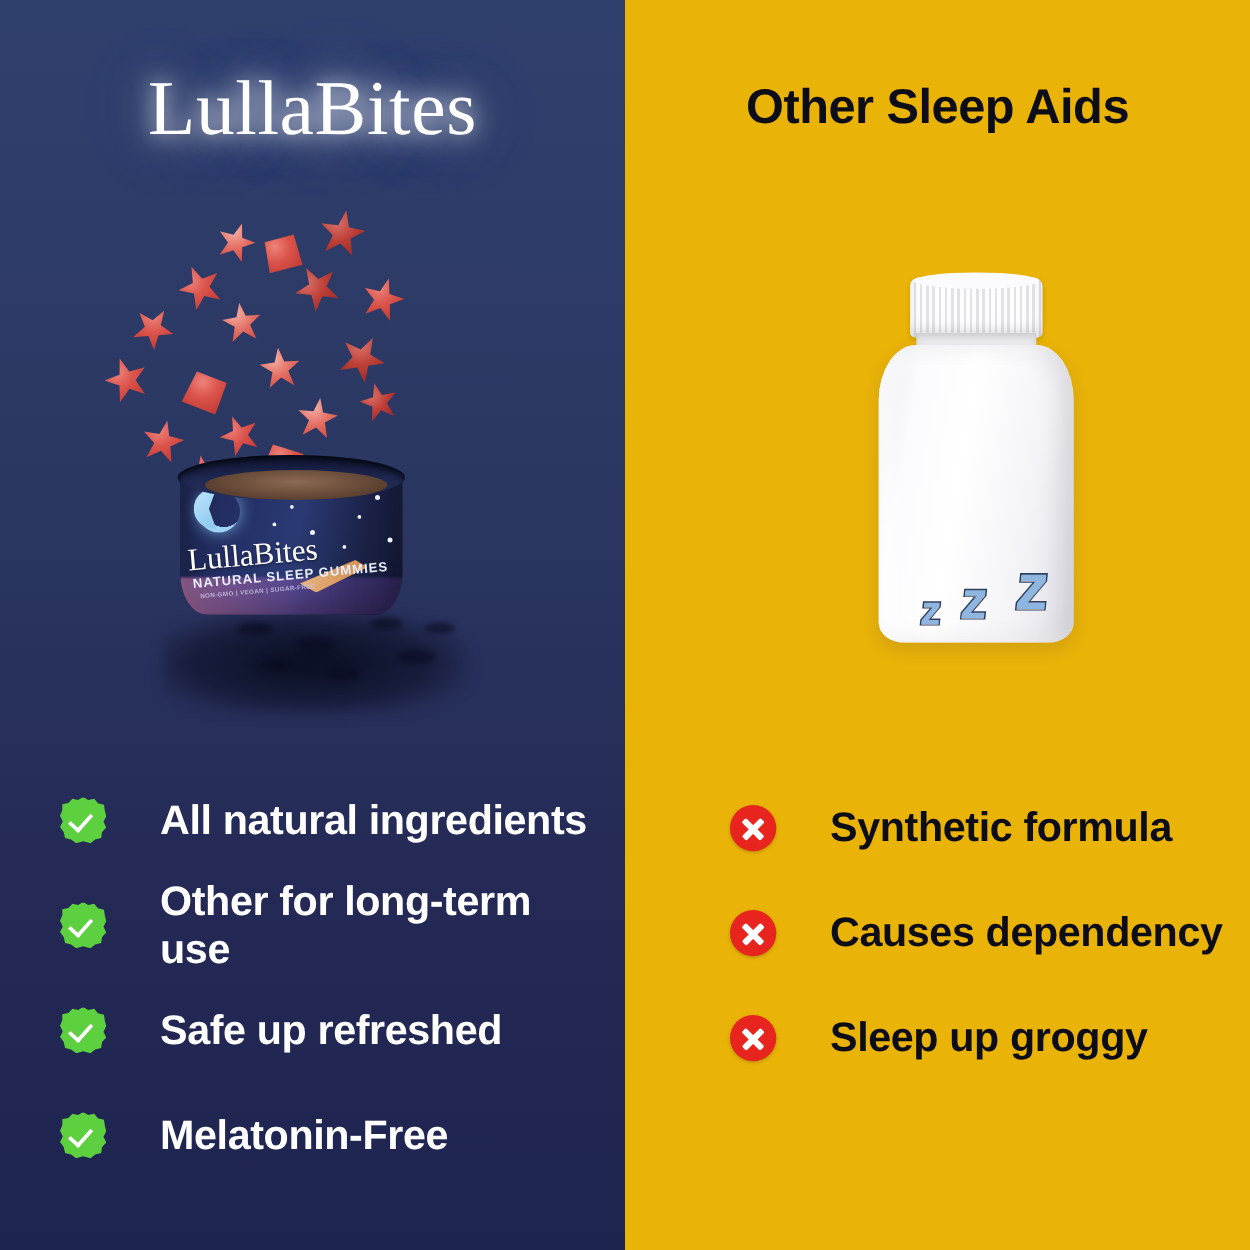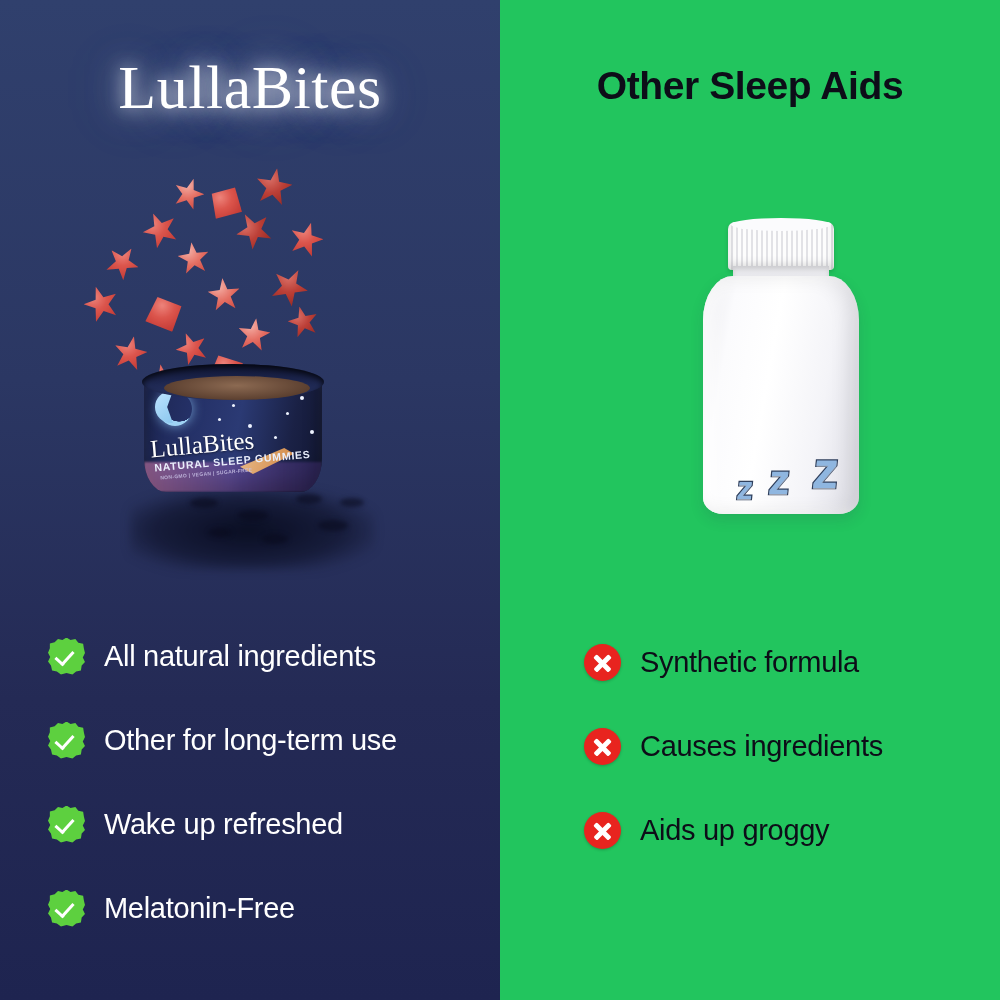--- a/index.html
+++ b/index.html
@@ -7,21 +7,21 @@
   body {
     font-family:"Liberation Sans", sans-serif;
     overflow:hidden;
     background:#fff;
   }
   .canvas { position:relative; width:1000px; height:1000px; display:flex; }
 
   
   .panel { position:relative; height:1000px; overflow:hidden; }
   .panel-left  { width:500px; background:linear-gradient(180deg,#30406d 0%,#2b3763 38%,#242a55 70%,#1e2450 100%); }
-  .panel-right { width:500px; background:#22c55e; }
+  .panel-right { width:500px; background:#eab308; }
 
   
   .brand-title {
     position:absolute; top:52px; left:0; width:100%;
     text-align:center;
     font-family:"Liberation Serif", serif;
     font-size:62px; font-weight:400; letter-spacing:.5px;
     color:#ffffff;
     text-shadow:0 0 18px rgba(255,255,255,.85),0 0 34px rgba(220,230,255,.55),0 0 60px rgba(180,200,255,.35);
   }
@@ -171,21 +171,21 @@
     transform:rotate(42deg);
   }
   .badge-x { width:100%; height:100%; border-radius:50%; background:#e8241f; box-shadow:0 1px 3px rgba(0,0,0,.22); }
   .badge-x:before,.badge-x:after{
     content:""; position:absolute; left:8px; top:17px;
     width:21px; height:4.6px; background:#fff; border-radius:1.5px;
   }
   .badge-x:before{ transform:rotate(45deg); }
   .badge-x:after { transform:rotate(-45deg); }
 
-  .row-text { font-size:29px; font-weight:400; letter-spacing:-.3px; }
+  .row-text { font-size:33px; font-weight:700; letter-spacing:-.3px;margin-left:24px; }
   .list-left  .row-text { color:#ffffff; }
   .list-right .row-text { color:#0d0d18; }
 </style>
 </head>
 <body>
 
 <div class="canvas">
 
   <div class="panel panel-left">
 
@@ -254,21 +254,21 @@
       <div class="row">
         <div class="badge">
             <div class="badge-check"></div>
           </div>
         <div class="row-text">Other for long-term use</div>
       </div>
       <div class="row">
         <div class="badge">
             <div class="badge-check"></div>
           </div>
-        <div class="row-text">Wake up refreshed</div>
+        <div class="row-text">Safe up refreshed</div>
       </div>
       <div class="row">
         <div class="badge">
             <div class="badge-check"></div>
           </div>
         <div class="row-text">Melatonin-Free</div>
       </div>
     </div>
   </div>
 
@@ -292,24 +292,24 @@
       <div class="row">
         <div class="badge">
             <div class="badge-x"></div>
           </div>
         <div class="row-text">Synthetic formula</div>
       </div>
       <div class="row">
         <div class="badge">
             <div class="badge-x"></div>
           </div>
-        <div class="row-text">Causes ingredients</div>
+        <div class="row-text">Causes dependency</div>
       </div>
       <div class="row">
         <div class="badge">
             <div class="badge-x"></div>
           </div>
-        <div class="row-text">Aids up groggy</div>
+        <div class="row-text">Sleep up groggy</div>
       </div>
     </div>
   </div>
 
 </div>
 
 </body></html>

